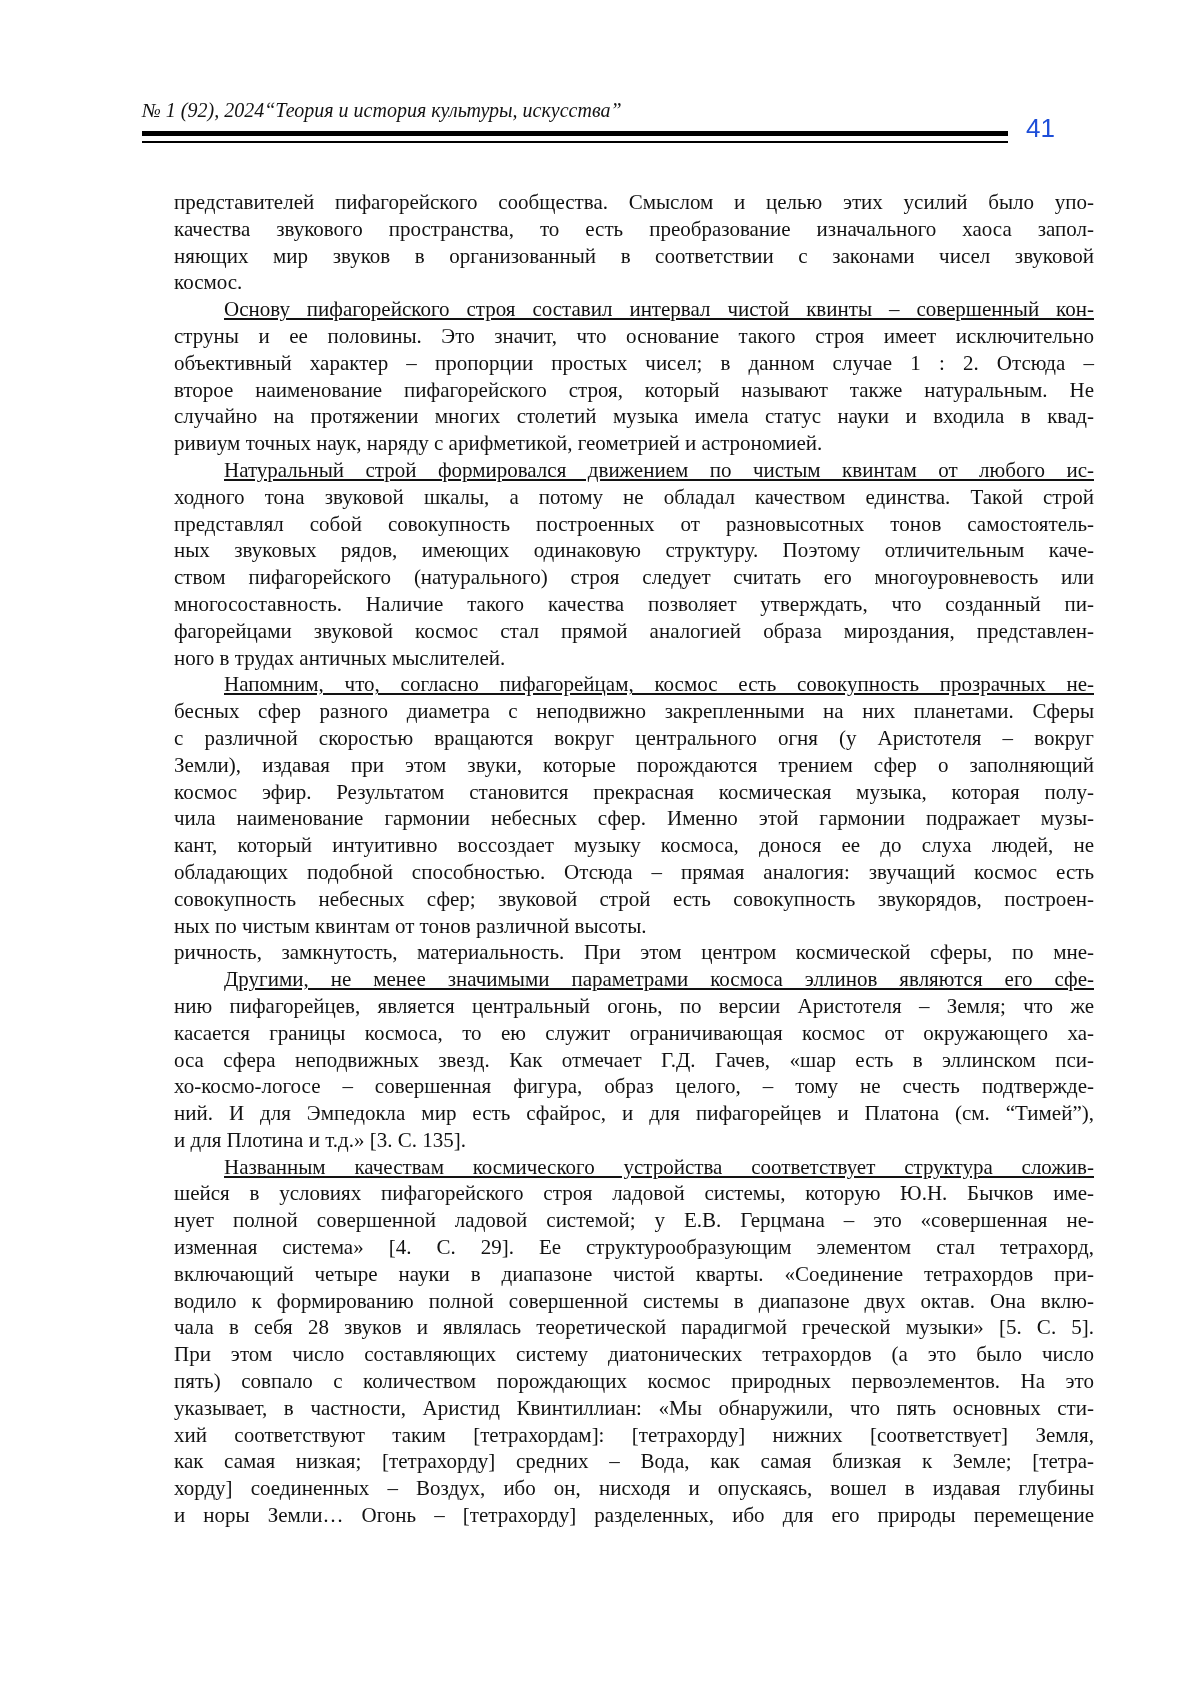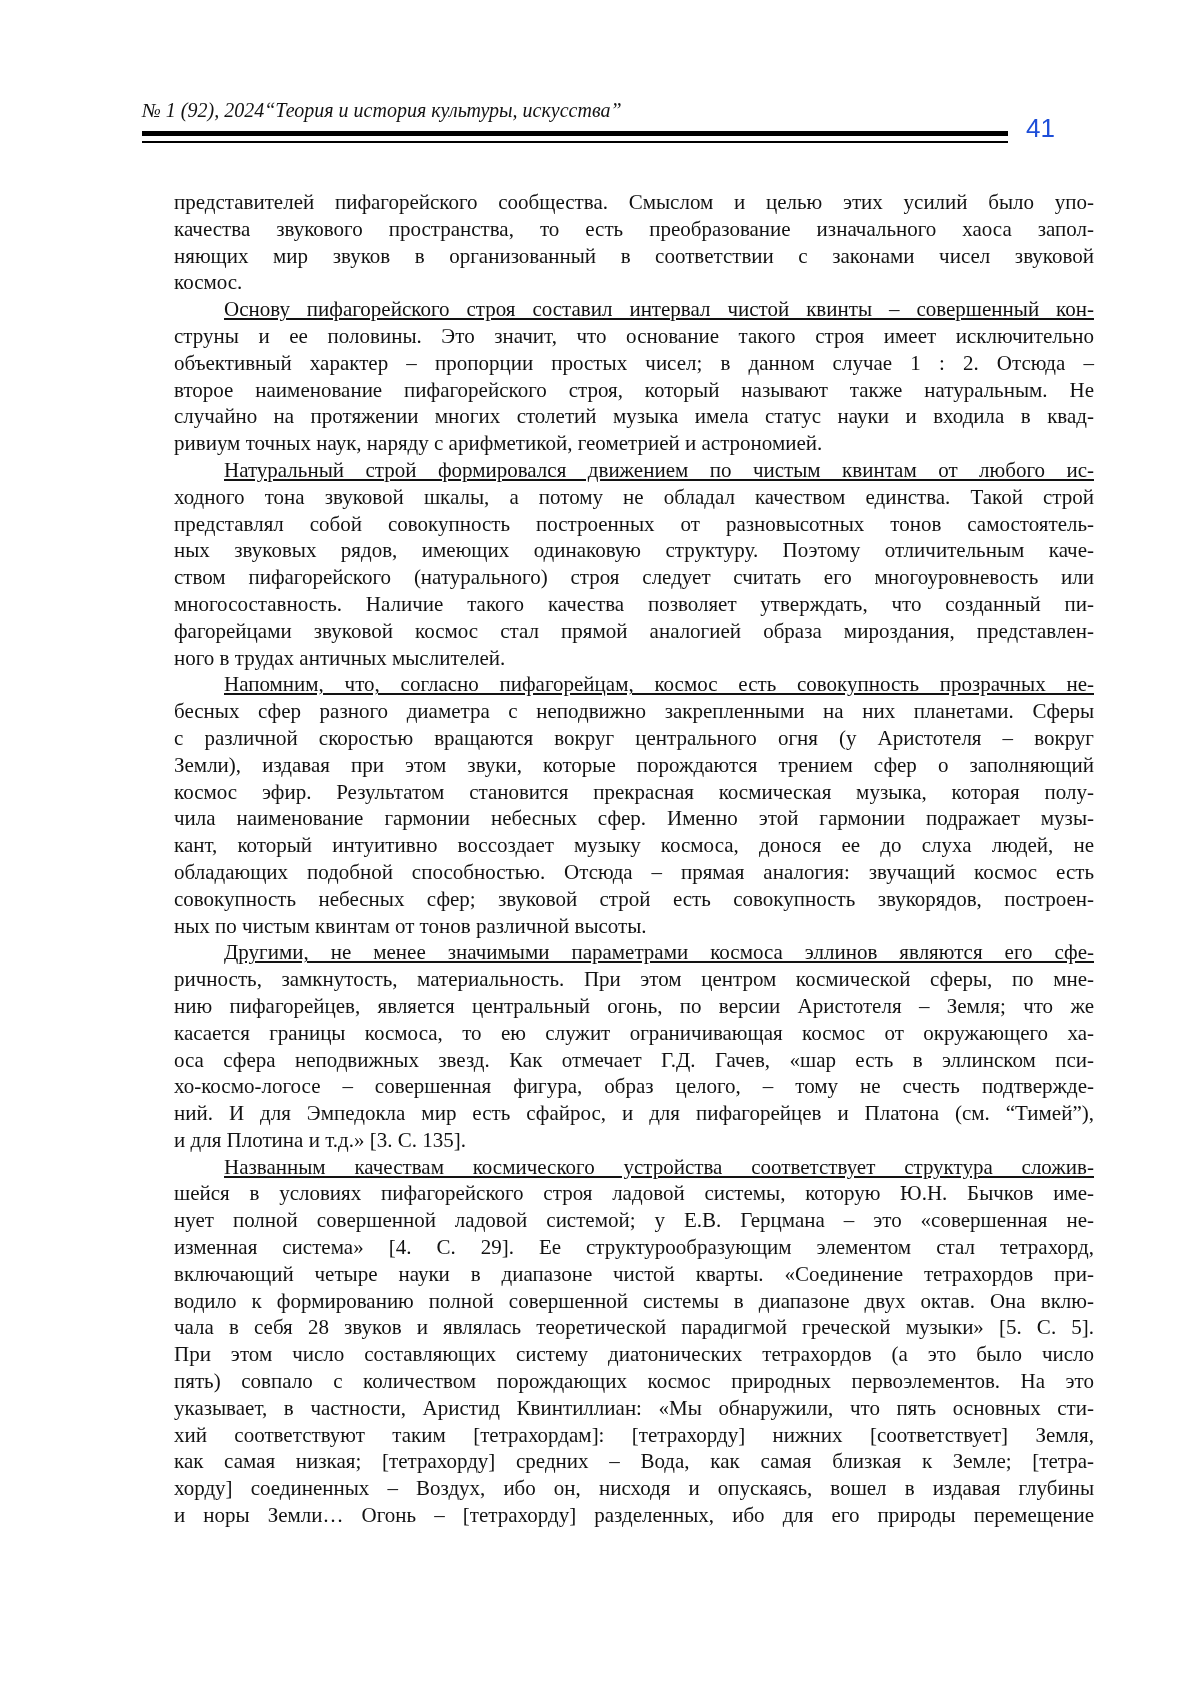--- a/index.html
+++ b/index.html
@@ -128,22 +128,22 @@
         <div class="line">с различной скоростью вращаются вокруг центрального огня (у Аристотеля – вокруг</div>
         <div class="line">Земли), издавая при этом звуки, которые порождаются трением сфер о заполняющий</div>
         <div class="line">космос эфир. Результатом становится прекрасная космическая музыка, которая полу-</div>
         <div class="line">чила наименование гармонии небесных сфер. Именно этой гармонии подражает музы-</div>
         <div class="line">кант, который интуитивно воссоздает музыку космоса, донося ее до слуха людей, не</div>
         <div class="line">обладающих подобной способностью. Отсюда – прямая аналогия: звучащий космос есть</div>
         <div class="line">совокупность небесных сфер; звуковой строй есть совокупность звукорядов, построен-</div>
         <div class="line lastleft">ных по чистым квинтам от тонов различной высоты.</div>
       </div>
       <div class="paragraph">
+        <div class="line">ричность, замкнутость, материальность. При этом центром космической сферы, по мне-</div>
         <div class="line first">Другими, не менее значимыми параметрами космоса эллинов являются его сфе-</div>
-        <div class="line">ричность, замкнутость, материальность. При этом центром космической сферы, по мне-</div>
         <div class="line">нию пифагорейцев, является центральный огонь, по версии Аристотеля – Земля; что же</div>
         <div class="line">касается границы космоса, то ею служит ограничивающая космос от окружающего ха-</div>
         <div class="line">оса сфера неподвижных звезд. Как отмечает Г.Д. Гачев, «шар есть в эллинском пси-</div>
         <div class="line">хо-космо-логосе – совершенная фигура, образ целого, – тому не счесть подтвержде-</div>
         <div class="line">ний. И для Эмпедокла мир есть сфайрос, и для пифагорейцев и Платона (см. “Тимей”),</div>
         <div class="line lastleft">и для Плотина и т.д.» [3. С. 135].</div>
       </div>
       <div class="paragraph">
         <div class="line first">Названным качествам космического устройства соответствует структура сложив-</div>
         <div class="line">шейся в условиях пифагорейского строя ладовой системы, которую Ю.Н. Бычков име-</div>

